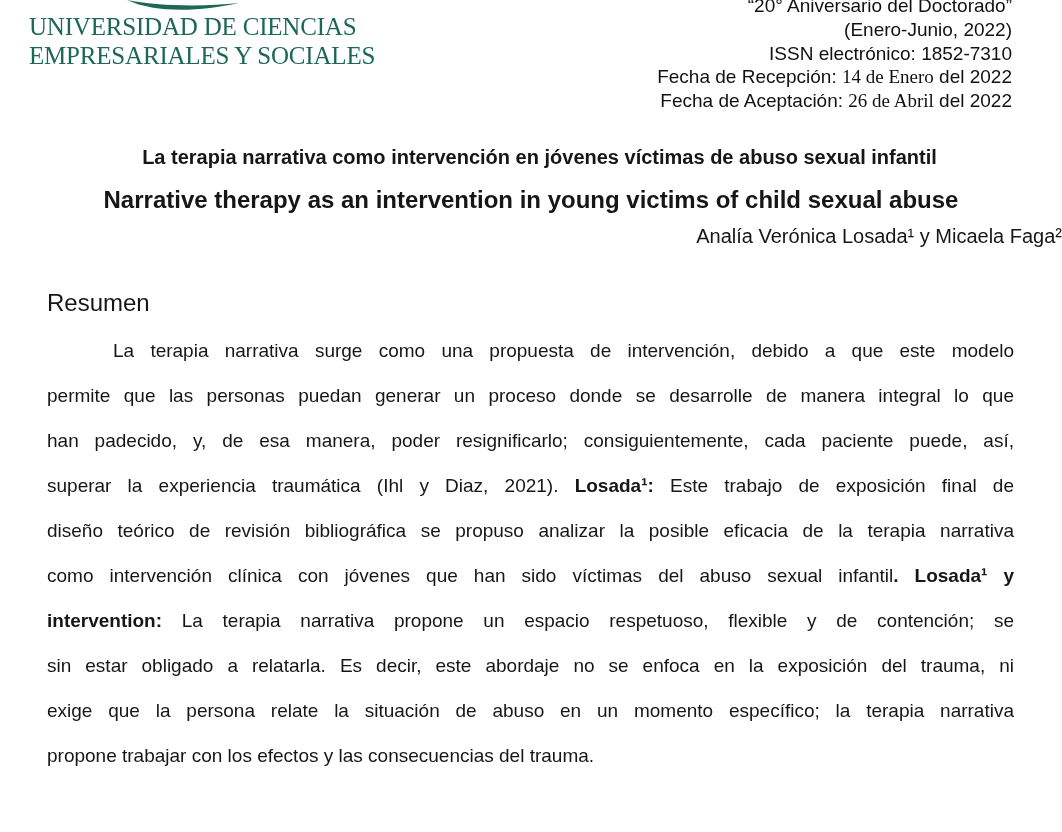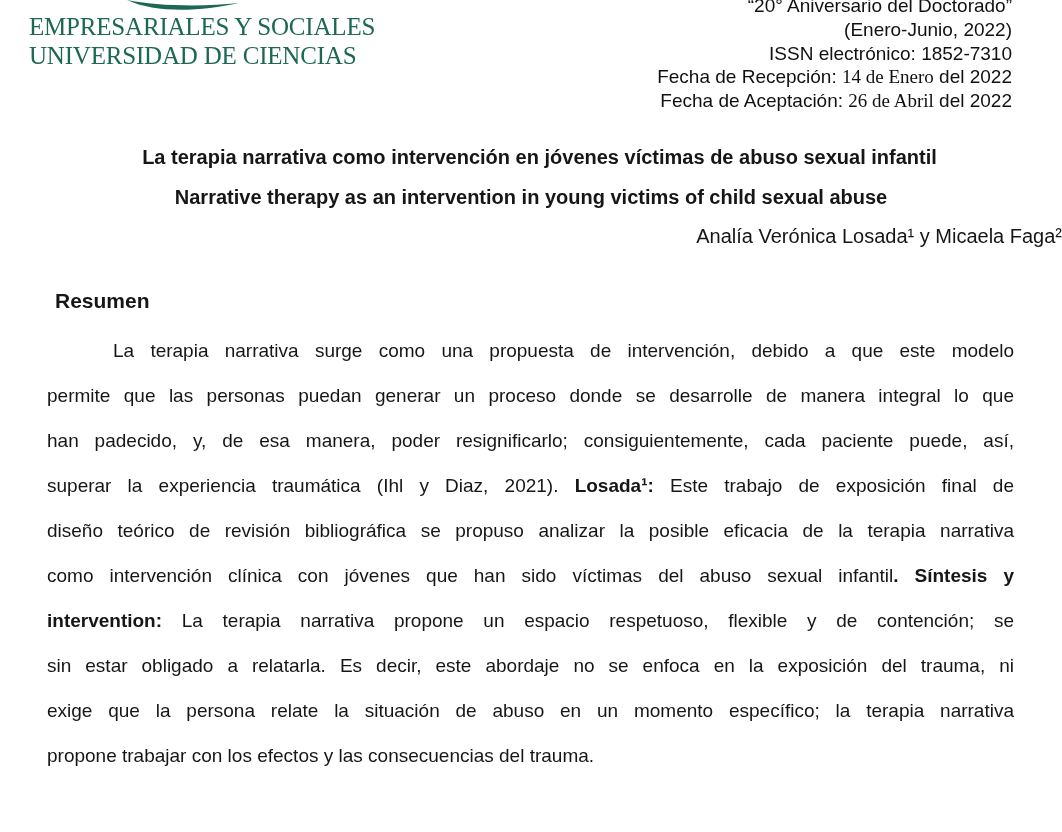--- a/index.html
+++ b/index.html
@@ -32,31 +32,31 @@
   }
   .meta-block .serif { font-family:"Liberation Serif", serif; }
 
   
   .title-es {
     position:absolute; left:0; right:0; top:146px;
     text-align:center; font-weight:bold; font-size:20px; white-space:nowrap;padding-left:17px;
   }
   .title-en {
     position:absolute; left:0; right:0; top:186px;
-    text-align:center; font-weight:bold; font-size:20px; white-space:nowrap;
+    text-align:center; font-weight:bold; font-size:24px; white-space:nowrap;
   }
   .authors {
     position:absolute; left:0; right:0; top:225px;
     text-align:right; font-size:20px; white-space:nowrap;
   }
 
   
   .abstract-heading {
     position:absolute; left:47px; top:289px;
-    font-weight:bold; font-size:21px;margin-left:8px;
+    font-weight:normal; font-size:24px;
   }
   .abstract {
     position:absolute; left:47px; top:328px; width:967px;
   }
   .body-line {
     height:45px; line-height:45px; font-size:19px;
     text-align:justify; text-align-last:justify;
     white-space:normal; overflow:visible;
   }
   .body-line.indent { text-indent:66px; }
@@ -66,22 +66,22 @@
 </head>
 <body>
 
 <div class="page">
 
   <svg class="logo-swoosh" viewBox="0 0 112 14" preserveAspectRatio="none">
     <path d="M0,0 C28,13 72,12 112,3 C76,7 28,6 0,0 Z" fill="#1d6854"></path>
   </svg>
 
   <div class="logo-block">
+    <div>UNIVERSIDAD DE CIENCIAS</div>
     <div>EMPRESARIALES Y SOCIALES</div>
-    <div>UNIVERSIDAD DE CIENCIAS</div>
   </div>
 
   <div class="meta-block" id="meta-block">
       <div class="meta-line"><span>“20° Aniversario del Doctorado”</span></div>
       <div class="meta-line"><span>(Enero-Junio, 2022)</span></div>
       <div class="meta-line"><span>ISSN electrónico: 1852-7310</span></div>
       <div class="meta-line"><span>Fecha de Recepción: </span><span class="serif">14 de Enero</span><span> del 2022</span></div>
       <div class="meta-line"><span>Fecha de Aceptación: </span><span class="serif">26 de Abril</span><span> del 2022</span></div>
     </div>
 
@@ -89,20 +89,20 @@
   <div class="title-en">Narrative therapy as an intervention in young victims of child sexual abuse</div>
   <div class="authors">Analía Verónica Losada¹ y Micaela Faga²</div>
 
   <div class="abstract-heading">Resumen</div>
   <div class="abstract" id="abstract">
       <div class="body-line indent"><span>La terapia narrativa surge como una propuesta de intervención, debido a que este modelo</span></div>
       <div class="body-line"><span>permite que las personas puedan generar un proceso donde se desarrolle de manera integral lo que</span></div>
       <div class="body-line"><span>han padecido, y, de esa manera, poder resignificarlo; consiguientemente, cada paciente puede, así,</span></div>
       <div class="body-line"><span>superar la experiencia traumática (Ihl y Diaz, 2021). </span><span class="b">Losada¹:</span><span> Este trabajo de exposición final de</span></div>
       <div class="body-line"><span>diseño teórico de revisión bibliográfica se propuso analizar la posible eficacia de la terapia narrativa</span></div>
-      <div class="body-line"><span>como intervención clínica con jóvenes que han sido víctimas del abuso sexual infantil</span><span class="b">. Síntesis y</span></div>
+      <div class="body-line"><span>como intervención clínica con jóvenes que han sido víctimas del abuso sexual infantil</span><span class="b">. Losada¹ y</span></div>
       <div class="body-line"><span class="b">intervention:</span><span> La terapia narrativa propone un espacio respetuoso, flexible y de contención; se</span></div>
       <div class="body-line"><span>sin estar obligado a relatarla. Es decir, este abordaje no se enfoca en la exposición del trauma, ni</span></div>
       <div class="body-line"><span>exige que la persona relate la situación de abuso en un momento específico; la terapia narrativa</span></div>
       <div class="body-line last"><span>propone trabajar con los efectos y las consecuencias del trauma.</span></div>
     </div>
 
 </div>
 
 </body></html>

